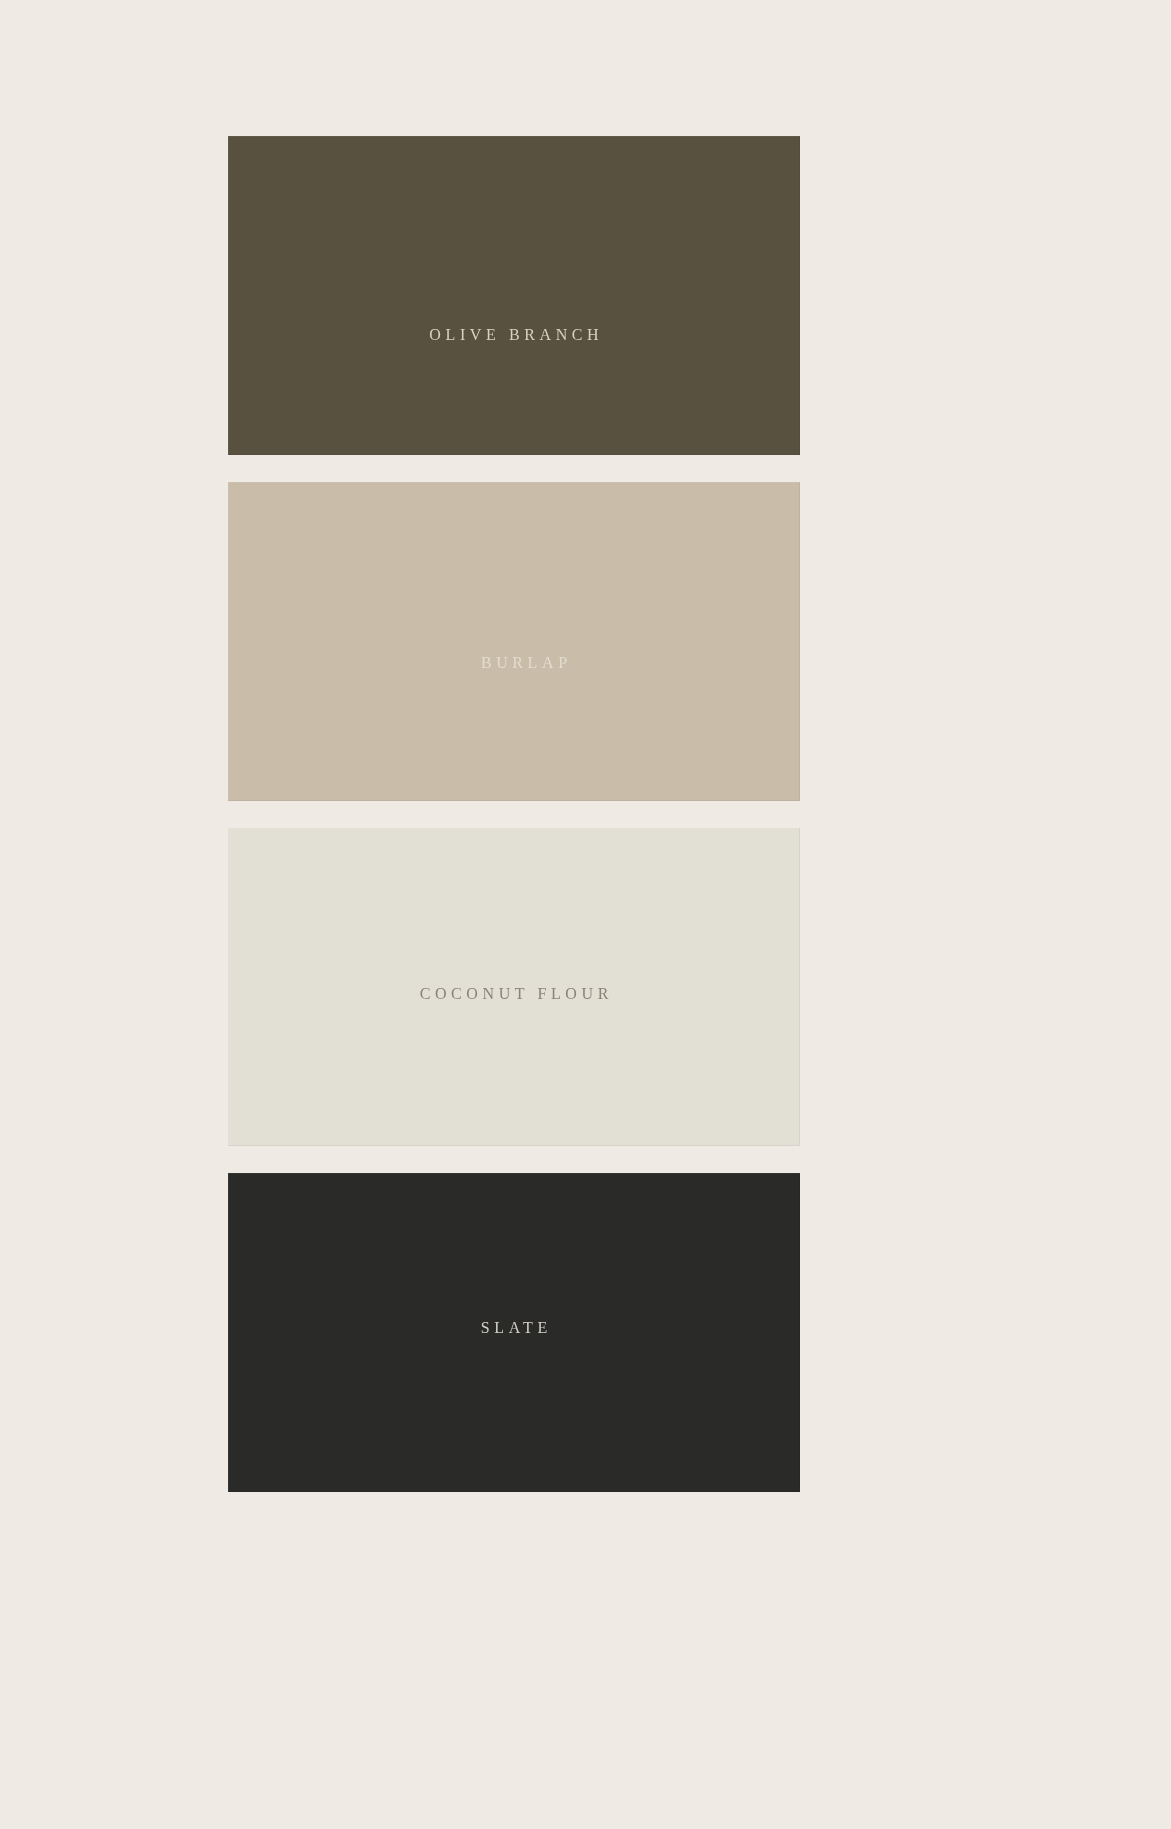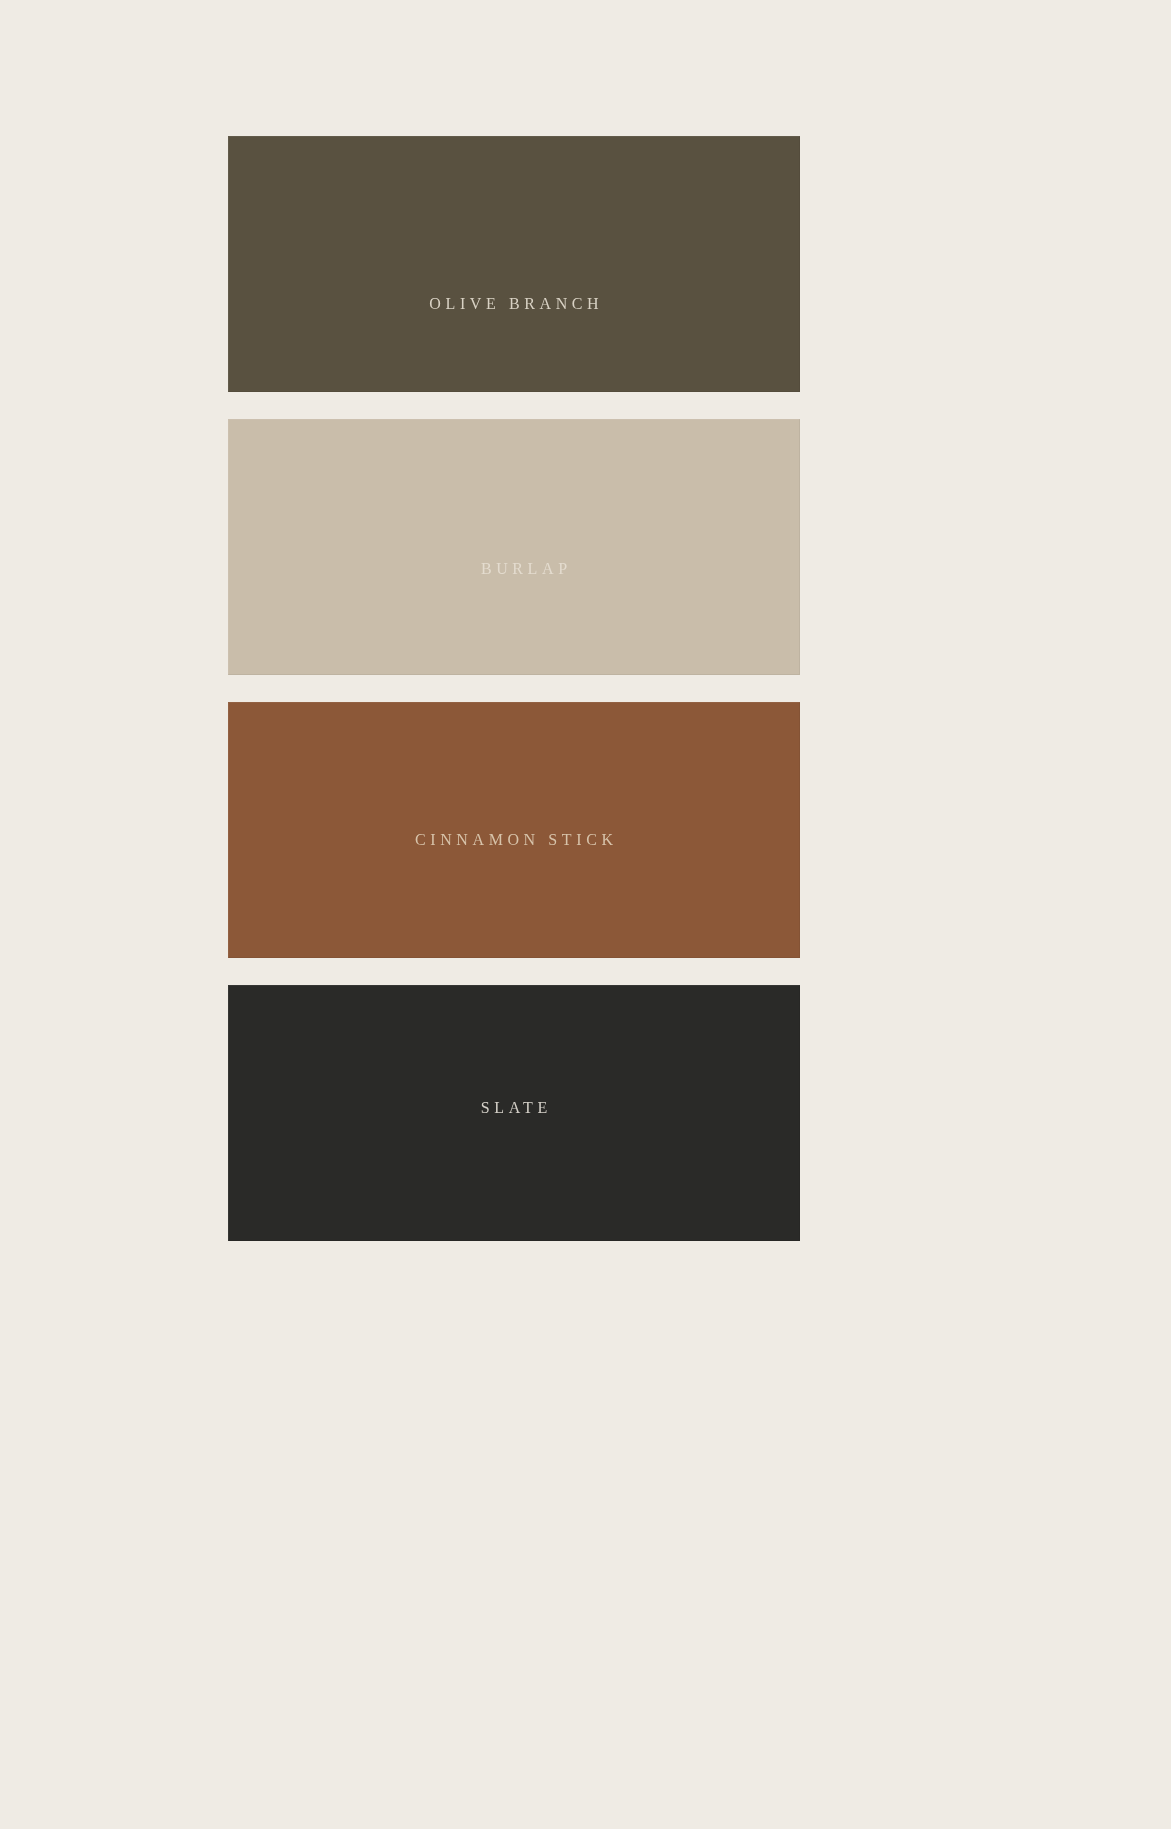--- a/index.html
+++ b/index.html
@@ -21,21 +21,21 @@
     height: 1829px;
     background: #efebe4;
     box-sizing: border-box;
   }
 
   #swatch-stack {
     position: absolute;
     left: 228px;
     top: 136px;
     width: 572px;
-    height: 1105px;
+    height: 1356px;
     display: flex;
     flex-direction: column;
     gap: 27px;
   }
 
   .swatch {
     position: relative;
     flex: 1 1 0;
     width: 100%;
     display: flex;
@@ -84,23 +84,23 @@
   <div id="swatch-stack">
 
     <div class="swatch" data-index="0" style="background-color: rgb(89, 81, 64);">
       <span class="swatch-label" style="color: rgb(217, 210, 196);">OLIVE BRANCH</span>
     </div>
 
     <div class="swatch" data-index="1" style="background-color: rgb(201, 189, 170); padding-left: 20px;">
       <span class="swatch-label" style="color: rgb(228, 220, 207);">BURLAP</span>
     </div>
 
+    <div class="swatch" data-index="2" style="background-color: rgb(226, 223, 213);">
+      <span class="swatch-label" style="color: rgb(138, 130, 114);">COCONUT FLOUR</span>
+    </div>
 
-    <div class="swatch" data-index="3" style="background-color: rgb(140, 88, 56);">
-      <span class="swatch-label" style="color: rgb(215, 195, 170);">CINNAMON STICK</span>
-    </div>
 
     <div class="swatch" data-index="4" style="background-color: rgb(42, 42, 40);">
       <span class="swatch-label" style="color: rgb(213, 209, 201);">SLATE</span>
     </div>
 
   </div>
 </div>
 
 </body></html>

